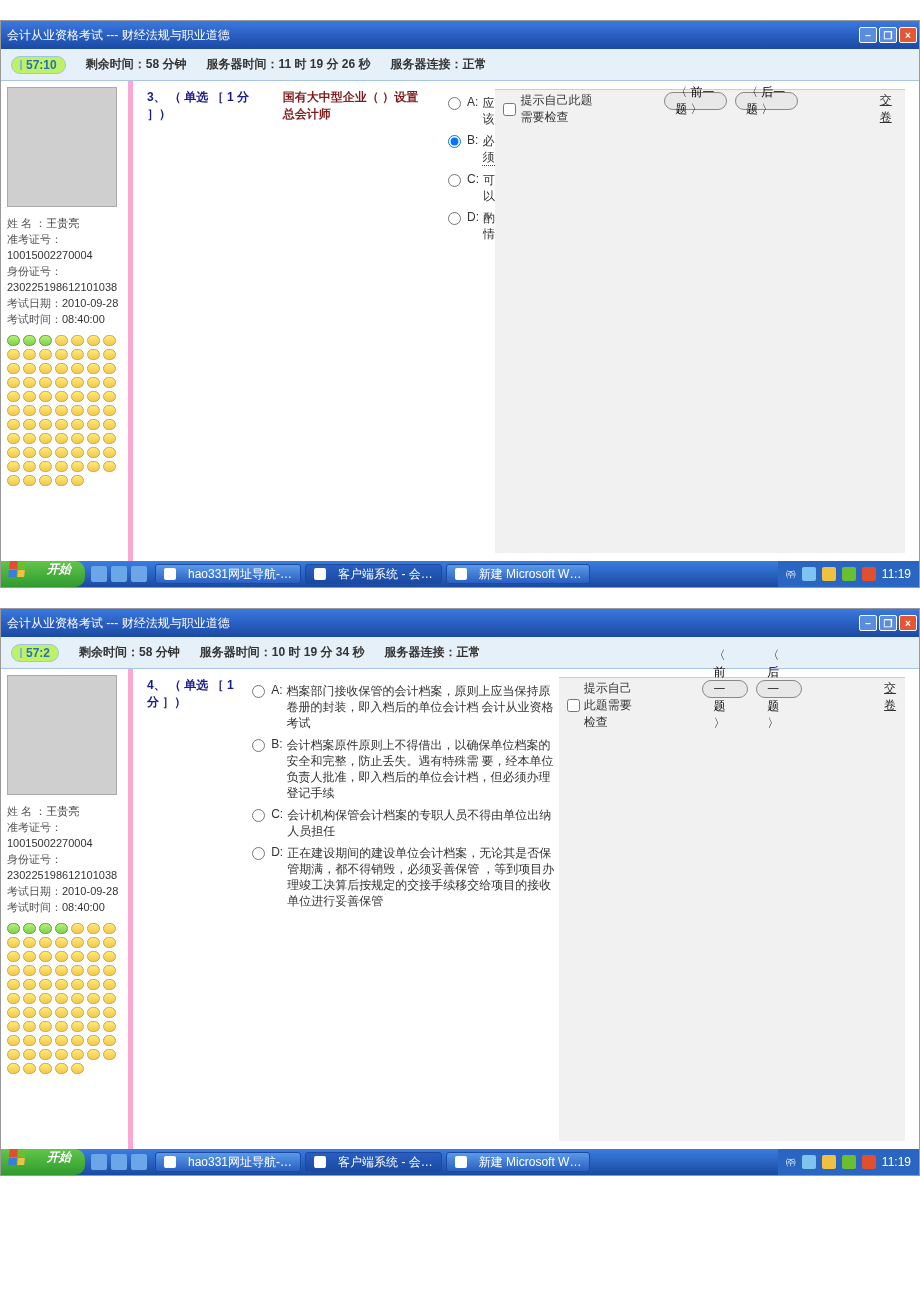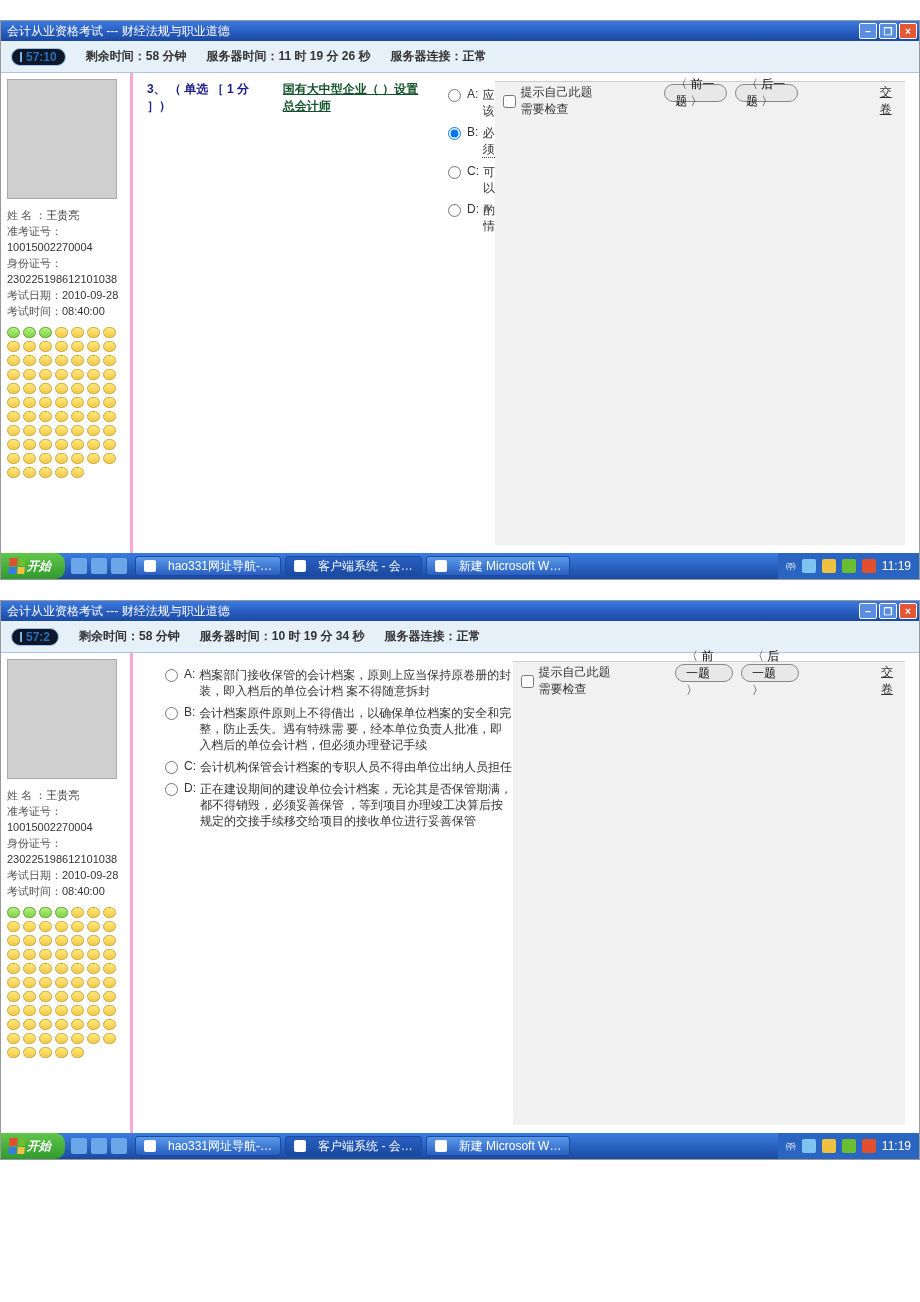--- a/index.html
+++ b/index.html
@@ -2,58 +2,58 @@
 <html><head>
 <meta charset="utf-8">
 <style>
   * { margin: 0; padding: 0; box-sizing: border-box; }
   body { font-family: "SimSun", "宋体", sans-serif; font-size: 12px; background: #fff; }
   .shot { width: 920px; margin: 0 auto; }
   .screen { border: 1px solid #999; margin-top: 20px; }
   .titlebar {
     background: linear-gradient(to bottom, #3b7ae0 0%, #2a5fc2 50%, #1a4aa1 100%);
     color: #fff; display: flex; align-items: center; justify-content: space-between;
-    padding: 2px 2px 2px 6px; height: 20px; font-size: 12px;
+    padding: 2px 2px 2px 6px; height: 28px; font-size: 12px;
   }
   .winbtns { display: flex; gap: 2px; }
   .winbtn { width: 18px; height: 16px; border: 1px solid #fff; border-radius: 2px;
     display: flex; align-items: center; justify-content: center; font-size: 10px; font-weight: bold;
     background: #5a8de0; color:#fff; }
   .winbtn.close { background: #e55733; }
   .timebar {
     background: #e6f0f9; height: 32px; display: flex; align-items: center;
     padding: 0 10px; font-weight: bold; color: #333; gap: 20px;
     border-bottom: 1px solid #a9c6e8;
   }
   .timebadge {
-    background: #0f172a; border: 1px solid #9ec5e7; border-radius: 12px;
+    background: #bef264; border: 1px solid #9ec5e7; border-radius: 12px;
     padding: 1px 8px; color: #2a6fb5; display:inline-flex; align-items:center; gap:4px;
   }
   .timebadge::before { content:""; width:2px; height:10px; background:#7fb6e2; display:inline-block; }
   .content { display: flex; height: 480px; }
   .side {
-    width: 132px; border-right: 3px solid #f9a8d4; padding: 6px; display:flex; flex-direction:column;
+    width: 132px; border-right: 5px solid #f9a8d4; padding: 6px; display:flex; flex-direction:column;
   }
   .photo { width: 110px; height: 120px; background: #cfcfcf; border:1px solid #aaa; margin-bottom:8px; }
   .infolist div { color:#333; font-size:11px; line-height:16px; }
   .infolabel { color:#555; }
   .navgrid { margin-top:8px; display:flex; flex-wrap:wrap; gap:3px; }
   .qbtn {
     width:13px; height:11px; border-radius:6px; font-size:9px;
     display:flex; align-items:center; justify-content:center;
     color:#7a5a00; border:1px solid #c8a941;
     background: linear-gradient(to bottom,#ffe97a,#f4c94a);
   }
   .qbtn.green {
     color:#1a5a00; border:1px solid #5aa53a;
     background: linear-gradient(to bottom,#b6f07a,#7fd34a);
   }
   .main { flex:1; padding: 8px 14px; display:flex; }
   .qhead { font-weight:bold; color:#1a1a8a; margin-bottom:6px; }
-  .qstem { font-weight:bold; color:#14532d; margin-left:32px; margin-bottom:12px;text-decoration:underline; }
+  .qstem { font-weight:bold; color:#7f1d1d; margin-left:32px; margin-bottom:12px; }
   .opts { margin-left:18px; }
   .opt { display:flex; align-items:flex-start; gap:6px; margin:6px 0; color:#333; }
   .opt input { margin-top:2px; }
   .opt .lbl { display:flex; gap:4px; }
   .opt .txt { max-width: 420px; line-height: 16px; font-family: Liberation Serif, serif; }
   .dotted { border-bottom: 1px dotted #444; }
   .footerbar {
     border-top:1px solid #ccc; background:#f1f1f1; padding:2px 8px;
     display:flex; align-items:flex-start; gap:22px;
   }
@@ -63,22 +63,22 @@
     border:1px solid #888; background:#e8e8e8; border-radius:10px;
     padding:0 10px; height:18px; font-size:12px; display:flex; align-items:center;
   }
   .submitlink { text-decoration:underline; color:#333; margin-left:60px; }
   .taskbar {
     height:26px; background: linear-gradient(to bottom,#3a7de0,#1a4aa1);
     display:flex; align-items:center; color:#fff; font-size:12px;
   }
   .start {
     background: linear-gradient(to bottom,#62c64a,#2f9a2f);
-    height:100%; display:flex; align-items:center; padding:0 14px 0 8px;
-    font-weight:bold; font-style:italic; gap:2px; border-radius:0 10px 10px 0;
+    height:100%; display:flex; padding:0 14px 0 8px;
+    font-weight:bold; font-style:italic; gap:22px; border-radius:0 10px 10px 0;
   }
   .start .logo {
     width:16px; height:16px; display:grid; grid-template-columns:1fr 1fr; grid-template-rows:1fr 1fr;
     gap:1px; transform: skewX(-6deg);
   }
   .start .logo span:nth-child(1){background:#e05030;}
   .start .logo span:nth-child(2){background:#6abf30;}
   .start .logo span:nth-child(3){background:#3a7de0;}
   .start .logo span:nth-child(4){background:#f0c040;}
   .quick { display:flex; gap:4px; padding:0 6px; align-items:center; }
@@ -385,26 +385,27 @@
             <div class="qbtn"></div>
             <div class="qbtn"></div>
             <div class="qbtn"></div>
             <div class="qbtn"></div>
             <div class="qbtn"></div>
             <div class="qbtn"></div>
             <div class="qbtn"></div>
           </div>
         </div>
         <div class="main">
+          <div class="qhead"><span>4、</span> <span>（ 单选 ［ 1 分 ］）</span></div>
           <div class="opts">
             <div class="opt">
               <input type="radio" name="q1" style="">
               <span class="lbl">
                 <span>A:</span>
-                <span class="txt">档案部门接收保管的会计档案，原则上应当保持原卷册的封装，即入档后的单位会计档 案不得随意拆封</span>
+                <span class="txt">档案部门接收保管的会计档案，原则上应当保持原卷册的封装，即入档后的单位会计档 会计从业资格考试</span>
               </span>
             </div>
             <div class="opt">
               <input type="radio" name="q1" style="">
               <span class="lbl">
                 <span>B:</span>
                 <span class="txt">会计档案原件原则上不得借出，以确保单位档案的安全和完整，防止丢失。遇有特殊需 要，经本单位负责人批准，即入档后的单位会计档，但必须办理登记手续</span>
               </span>
             </div>
             <div class="opt">

